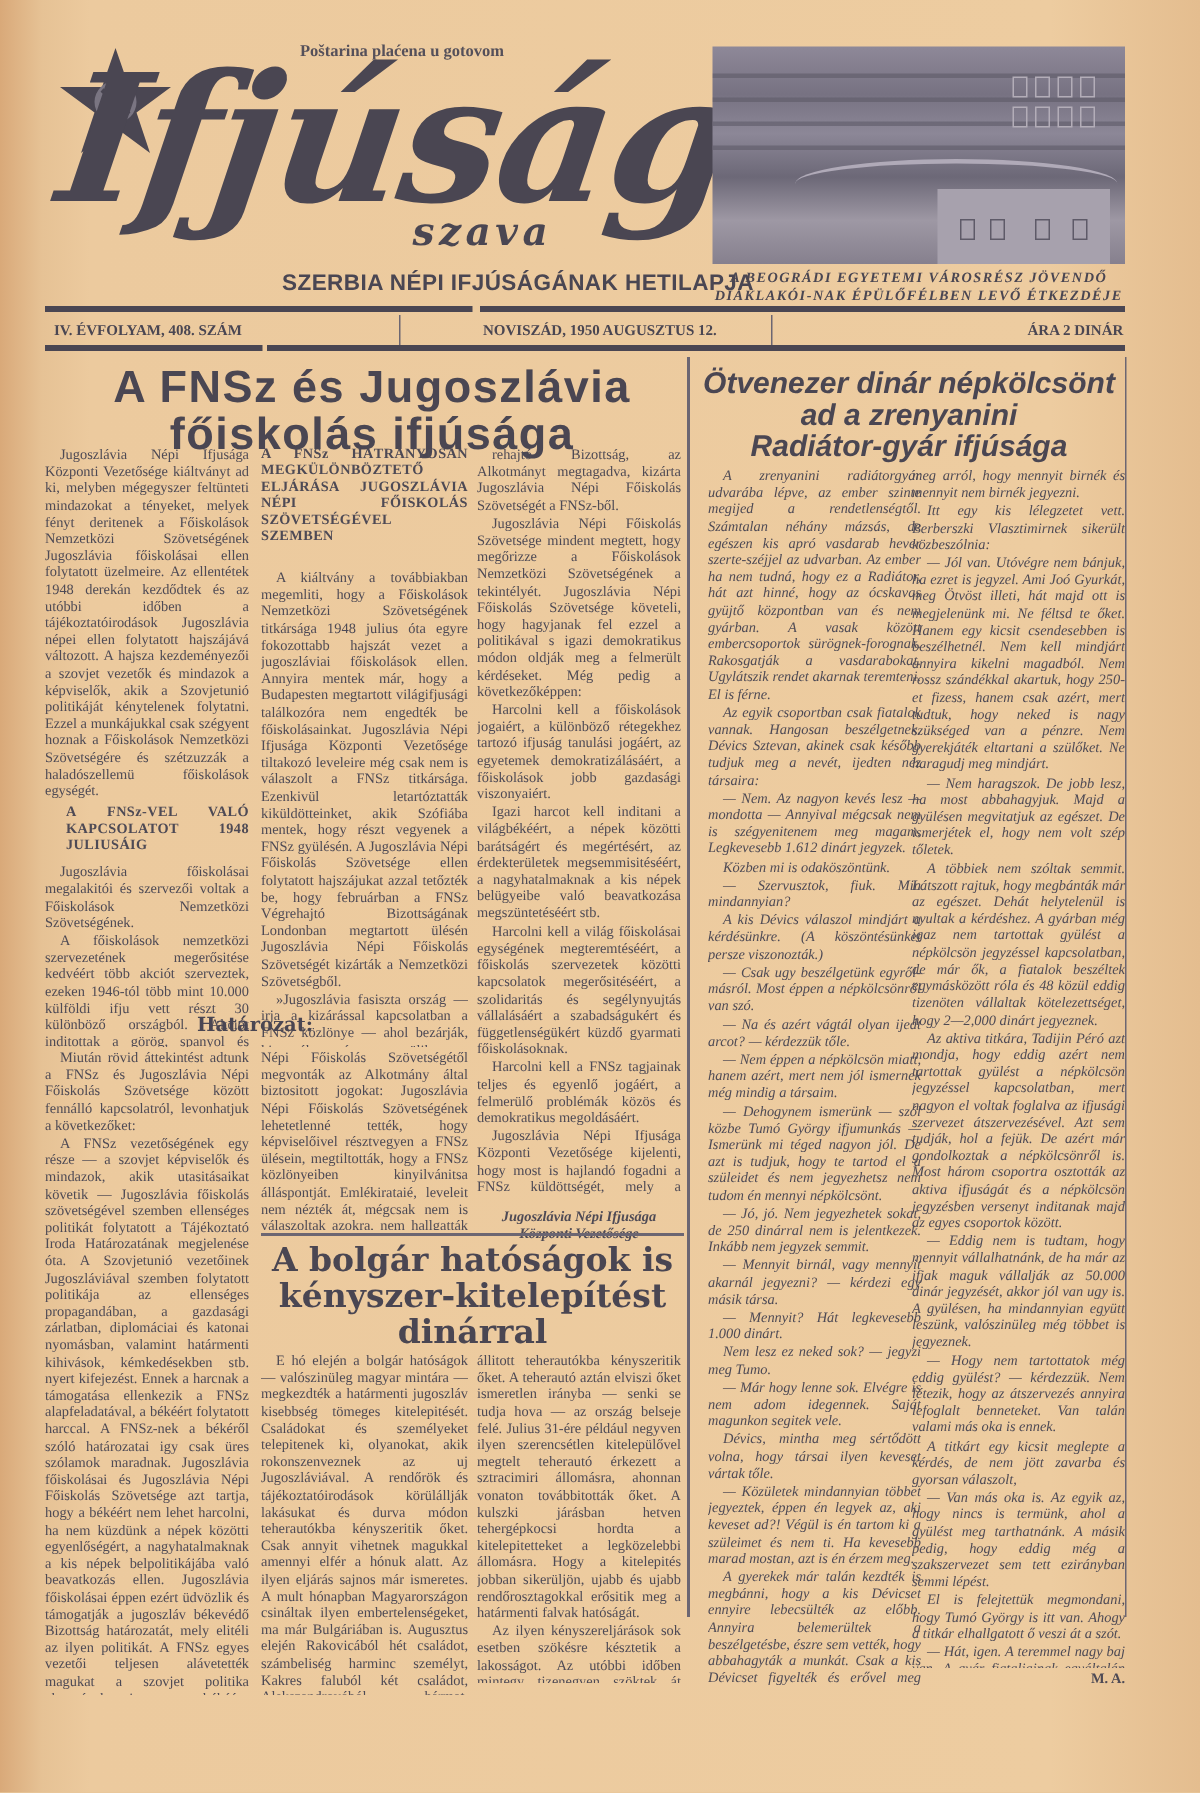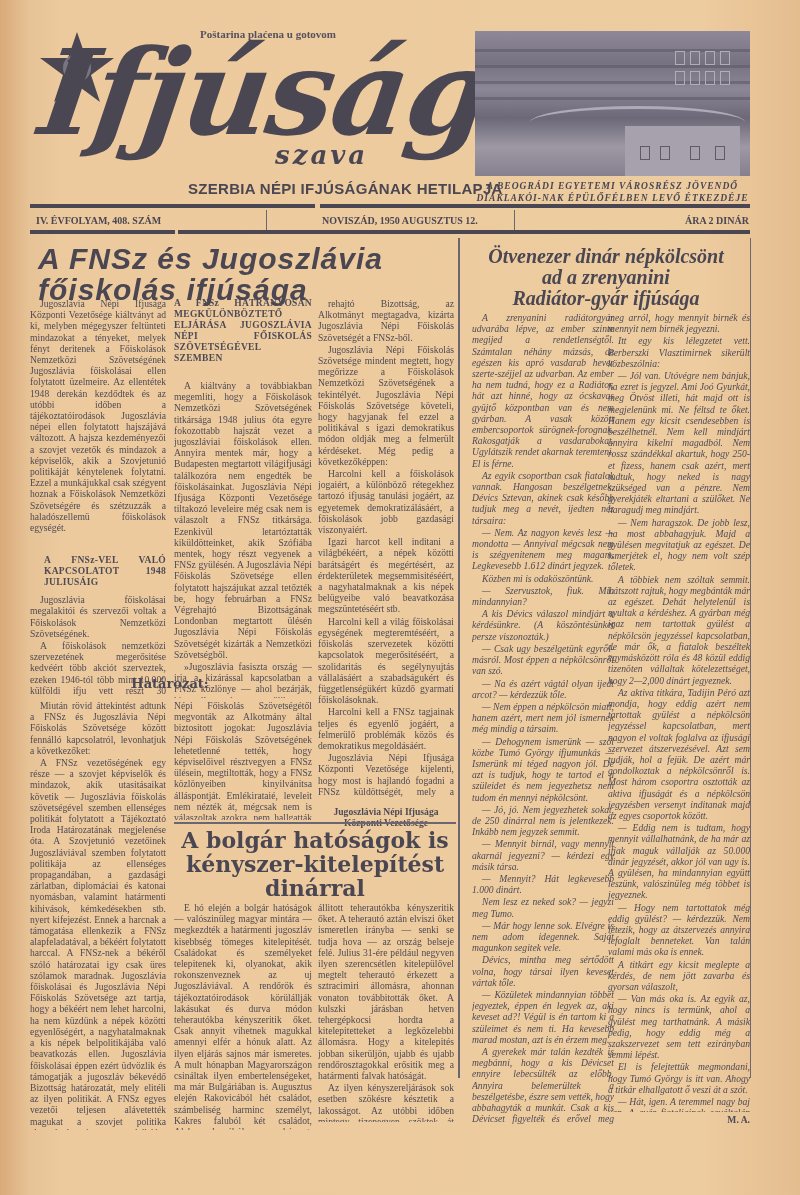--- a/index.html
+++ b/index.html
@@ -16,28 +16,28 @@
   .subtitle{left:188px;top:180px;font-family:"Liberation Sans",sans-serif;font-weight:bold;font-size:15px;color:#4a4652;letter-spacing:0.3px;}
   .rule{background:#4a4652;height:4px;}
   .dateline{font-size:10px;font-weight:bold;color:#4a4652;}
   .photo{left:475px;top:31px;width:275px;height:145px;
          background:linear-gradient(180deg,#8e8898 0%,#777282 22%,#8c8797 40%,#6c6877 60%,#9e98a4 80%,#86808e 100%);overflow:hidden;}
   .photo .row{position:absolute;left:0;right:0;height:3px;background:#5e5a68;opacity:.6;}
   .photo .win{position:absolute;width:8px;height:12px;border:1px solid #b3adb8;}
   .photo .curve{position:absolute;left:55px;top:75px;width:215px;height:30px;border-top:3px solid #b0aab8;border-radius:50% 50% 0 0;}
   .photo .block{position:absolute;left:150px;top:95px;width:115px;height:50px;background:#a7a1ad;}
   .caption{left:475px;top:180px;width:275px;text-align:center;font-size:9.5px;font-style:italic;font-weight:bold;letter-spacing:1px;color:#4a4652;line-height:12px;}
-  .h1{font-family:"Liberation Sans",sans-serif;font-weight:bold;font-style:italic;text-align:left;color:#4a4652;letter-spacing:1px;}
-  .h2{font-family:Liberation Serif, serif;font-weight:bold;font-style:italic;text-align:center;color:#4a4652;}
+  .h1{font-family:"Liberation Sans",sans-serif;font-weight:bold;text-align:center;color:#4a4652;letter-spacing:1px;}
+  .h2{font-family:Liberation Sans, sans-serif;font-weight:bold;font-style:italic;text-align:center;color:#4a4652;}
   .h3{font-family:"DejaVu Serif",serif;font-weight:bold;text-align:center;color:#4a4652;}
   .col{font-size:9.6px;line-height:11.2px;text-align:justify;color:#4e4a55;}
   .col p{margin:0 0 1px 0;text-indent:10px;}
   .col.it{font-style:italic;}
-  .sub{font-weight:bold;font-size:9.5px;line-height:11px;margin:22px 0 6px 14px;letter-spacing:.3px;}
-  .sign{font-weight:bold;text-align:center;margin-top:6px;}
+  .sub{font-weight:bold;font-size:9.5px;line-height:11px;margin:4px 0 6px 14px;letter-spacing:.3px;}
+  .sign{font-weight:bold;text-align:center;margin-top:6px;font-style:italic;}
   .vline{position:absolute;width:2px;background:#6c6672;}
   .hline{position:absolute;height:2px;background:#6c6672;}
 </style>
 </head>
 <body>
 
 <div class="page">
 
   <div class="abs postal">Poštarina plaćena u gotovom</div>
   <svg class="abs star" viewBox="0 0 78 74">

